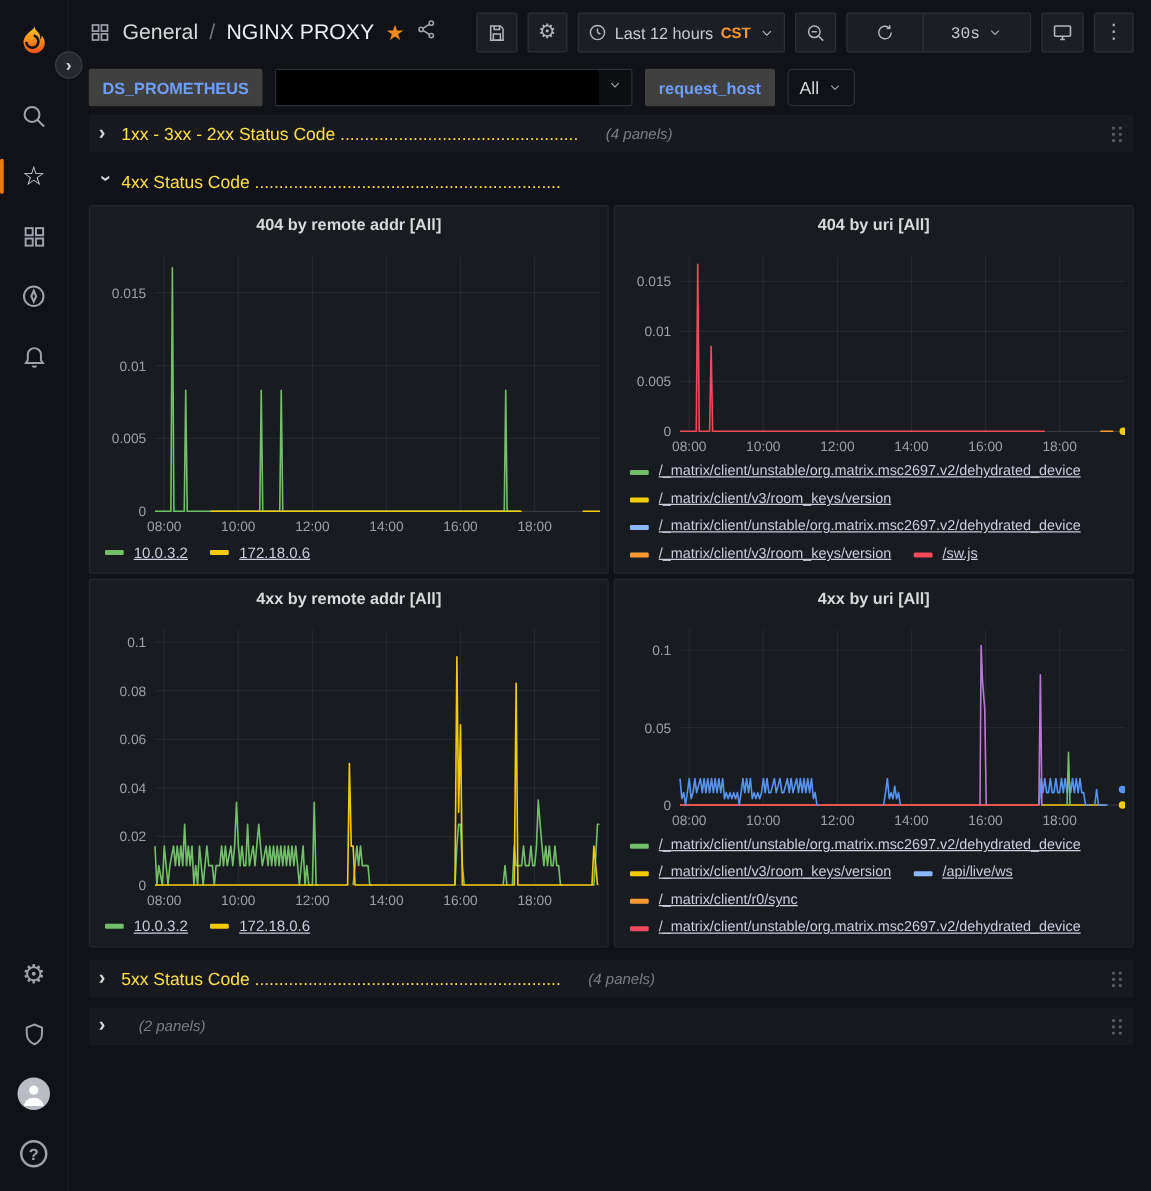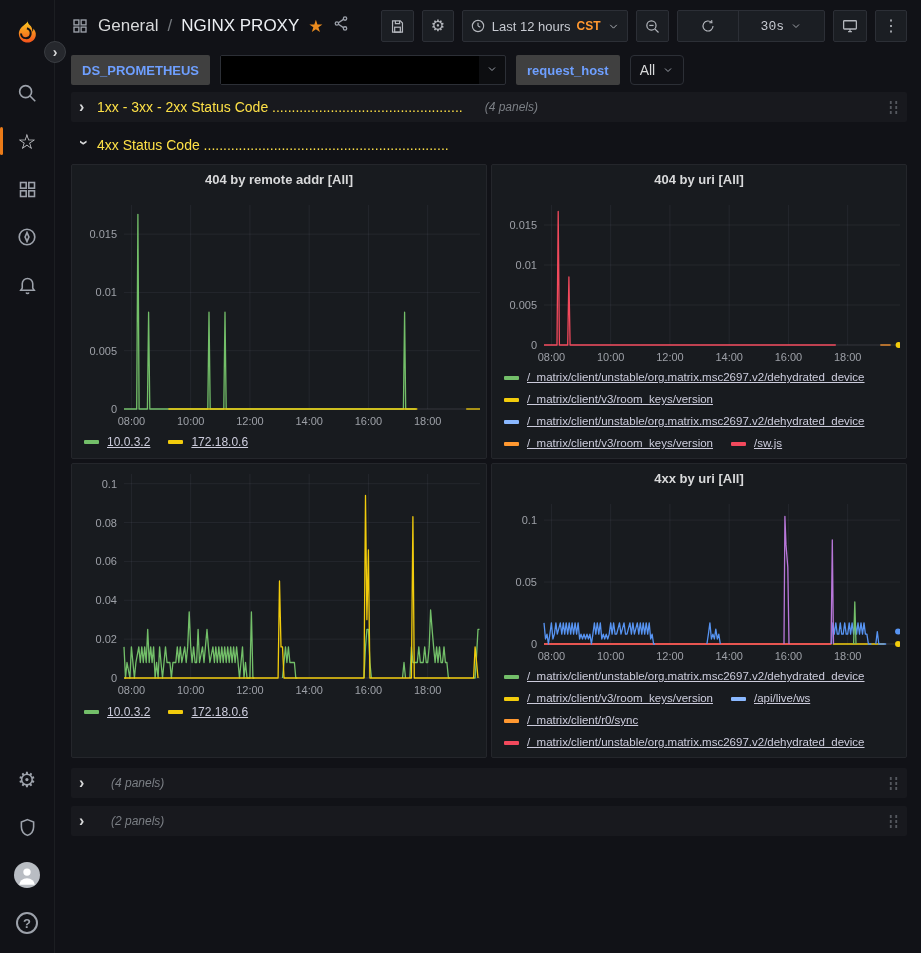--- a/index.html
+++ b/index.html
@@ -358,20 +358,21 @@
               <span class="legend-swatch" style="background: rgb(255, 152, 48);"></span>
               <span>/_matrix/client/v3/room_keys/version</span>
             </span>
             <span class="legend-item">
               <span class="legend-swatch" style="background: rgb(242, 73, 92);"></span>
               <span>/sw.js</span>
             </span>
           </div>
       </div>
       <div class="panel">
+        <div class="panel-title">4xx by remote addr [All]</div>
         <svg class="chart-svg" width="413" height="236">
             <line x1="53.406639004149376" y1="10" x2="53.406639004149376" y2="214" stroke="rgba(204,204,220,0.07)"></line>
             <text x="53.406639004149376" y="230" fill="#9da0a7" font-size="11" text-anchor="middle" font-family="Liberation Sans, sans-serif">08:00</text>
             <line x1="112.65975103734439" y1="10" x2="112.65975103734439" y2="214" stroke="rgba(204,204,220,0.07)"></line>
             <text x="112.65975103734439" y="230" fill="#9da0a7" font-size="11" text-anchor="middle" font-family="Liberation Sans, sans-serif">10:00</text>
             <line x1="171.9128630705394" y1="10" x2="171.9128630705394" y2="214" stroke="rgba(204,204,220,0.07)"></line>
             <text x="171.9128630705394" y="230" fill="#9da0a7" font-size="11" text-anchor="middle" font-family="Liberation Sans, sans-serif">12:00</text>
             <line x1="231.1659751037344" y1="10" x2="231.1659751037344" y2="214" stroke="rgba(204,204,220,0.07)"></line>
             <text x="231.1659751037344" y="230" fill="#9da0a7" font-size="11" text-anchor="middle" font-family="Liberation Sans, sans-serif">14:00</text>
             <line x1="290.4190871369295" y1="10" x2="290.4190871369295" y2="214" stroke="rgba(204,204,220,0.07)"></line>
@@ -463,20 +464,21 @@
             <span class="legend-item">
               <span class="legend-swatch" style="background: rgb(242, 73, 92);"></span>
               <span>/_matrix/client/unstable/org.matrix.msc2697.v2/dehydrated_device</span>
             </span>
           </div>
       </div>
     </div>
 
     <div class="dash-row shaded">
       <span class="row-arrow">›</span>
+      <span class="row-title">5xx Status Code ...............................................................</span>
       <span class="row-count">(4 panels)</span>
       <span class="row-handle"></span>
     </div>
 
     <div class="dash-row shaded">
       <span class="row-arrow">›</span>
       <span class="row-count">(2 panels)</span>
       <span class="row-handle"></span>
     </div>
 

